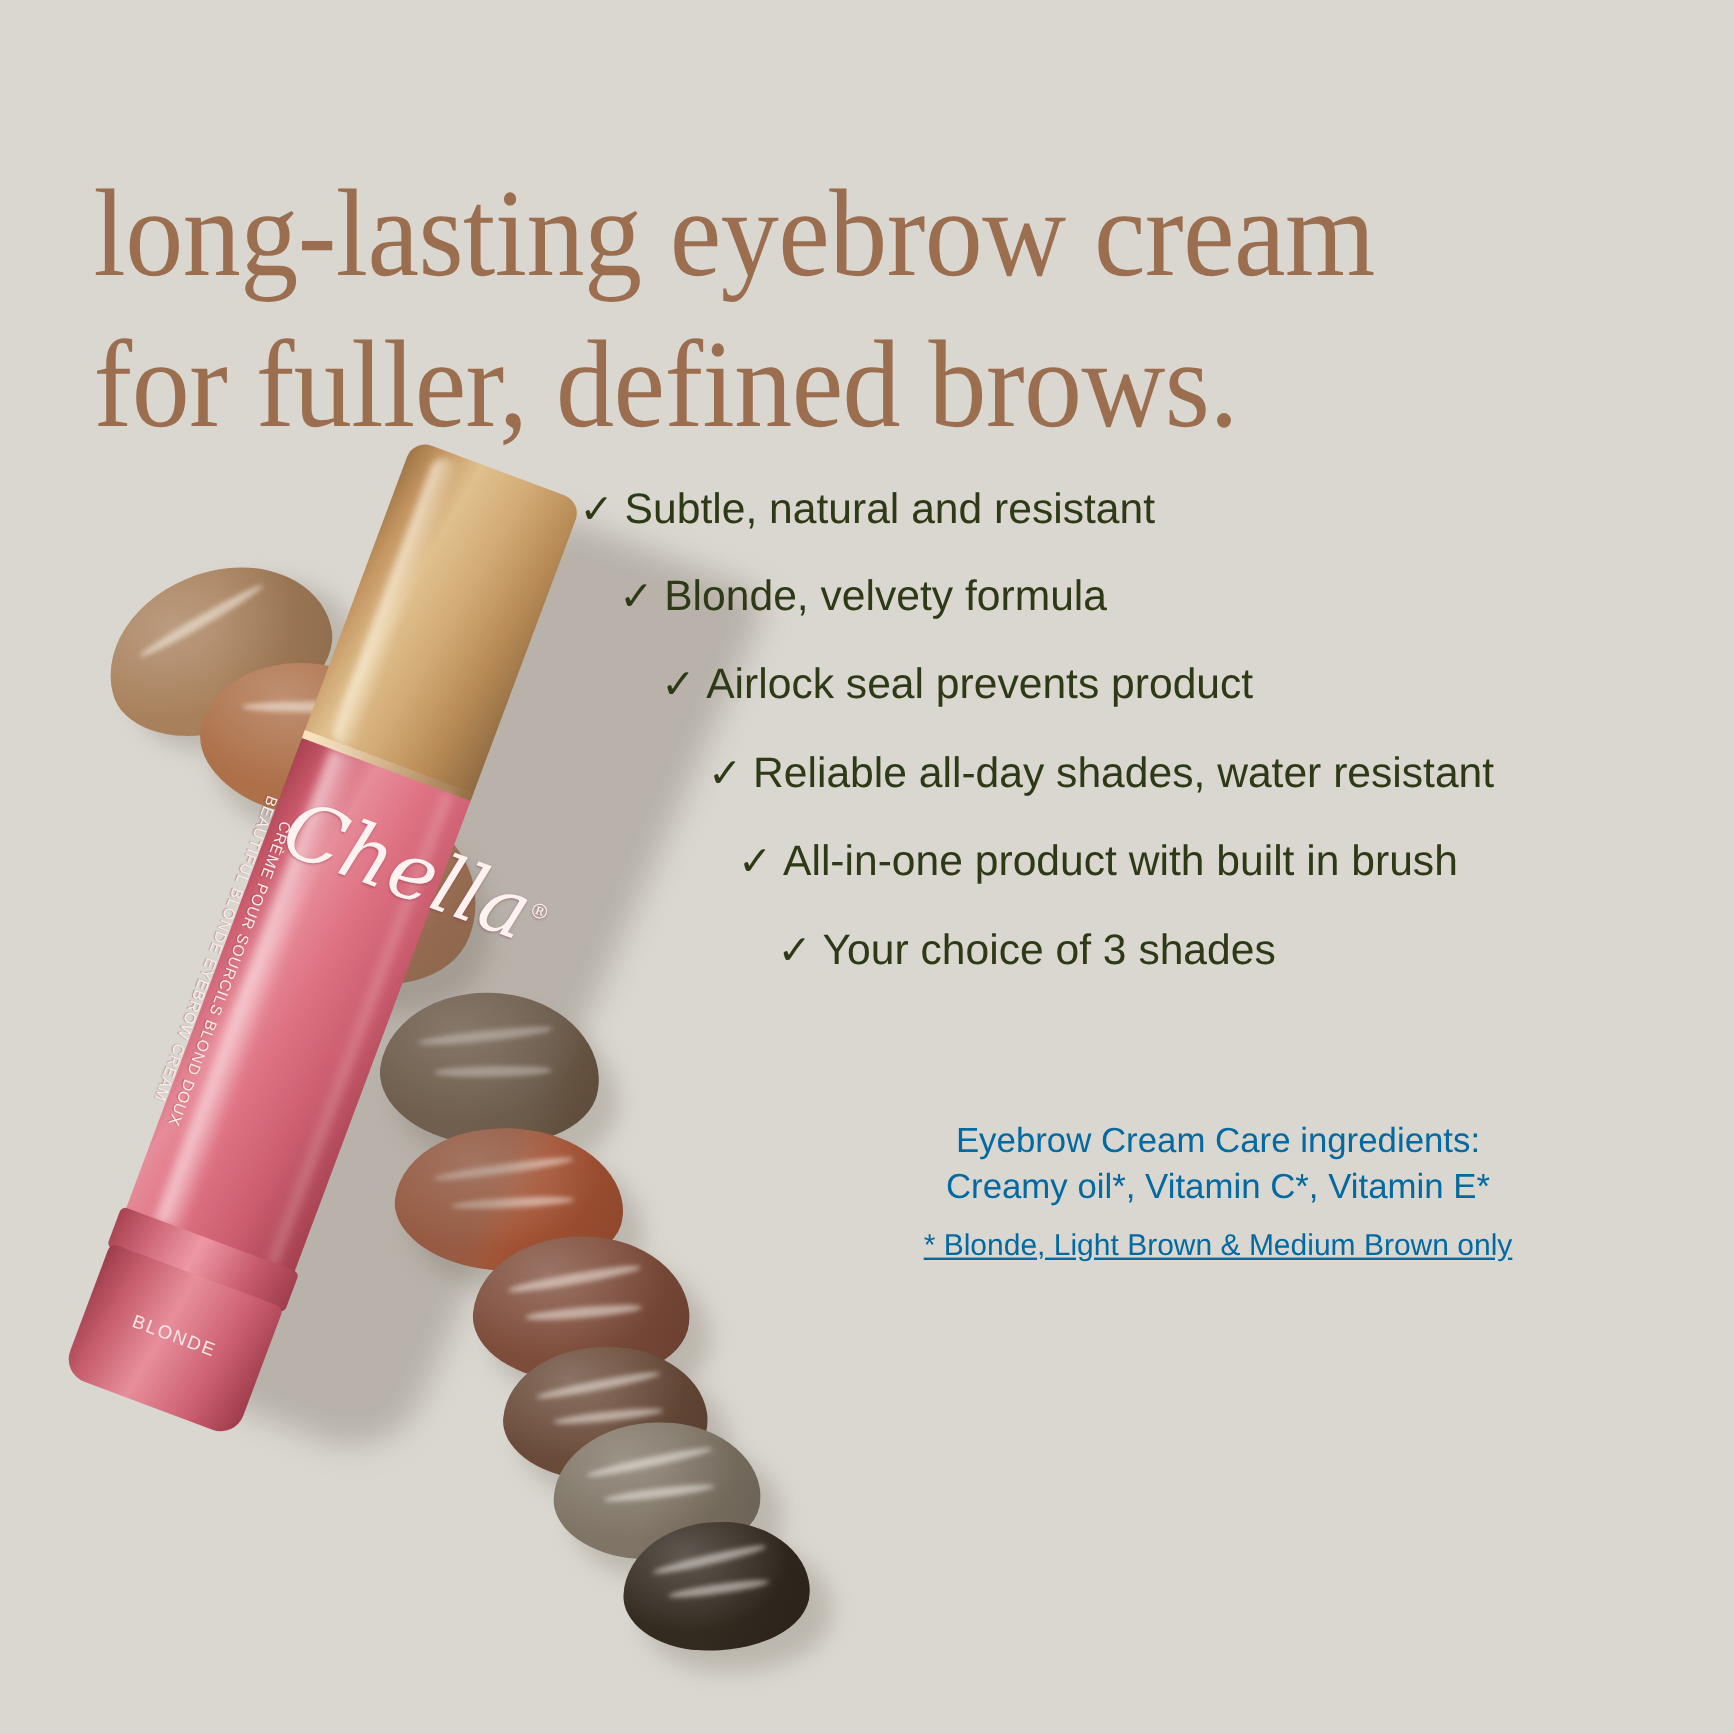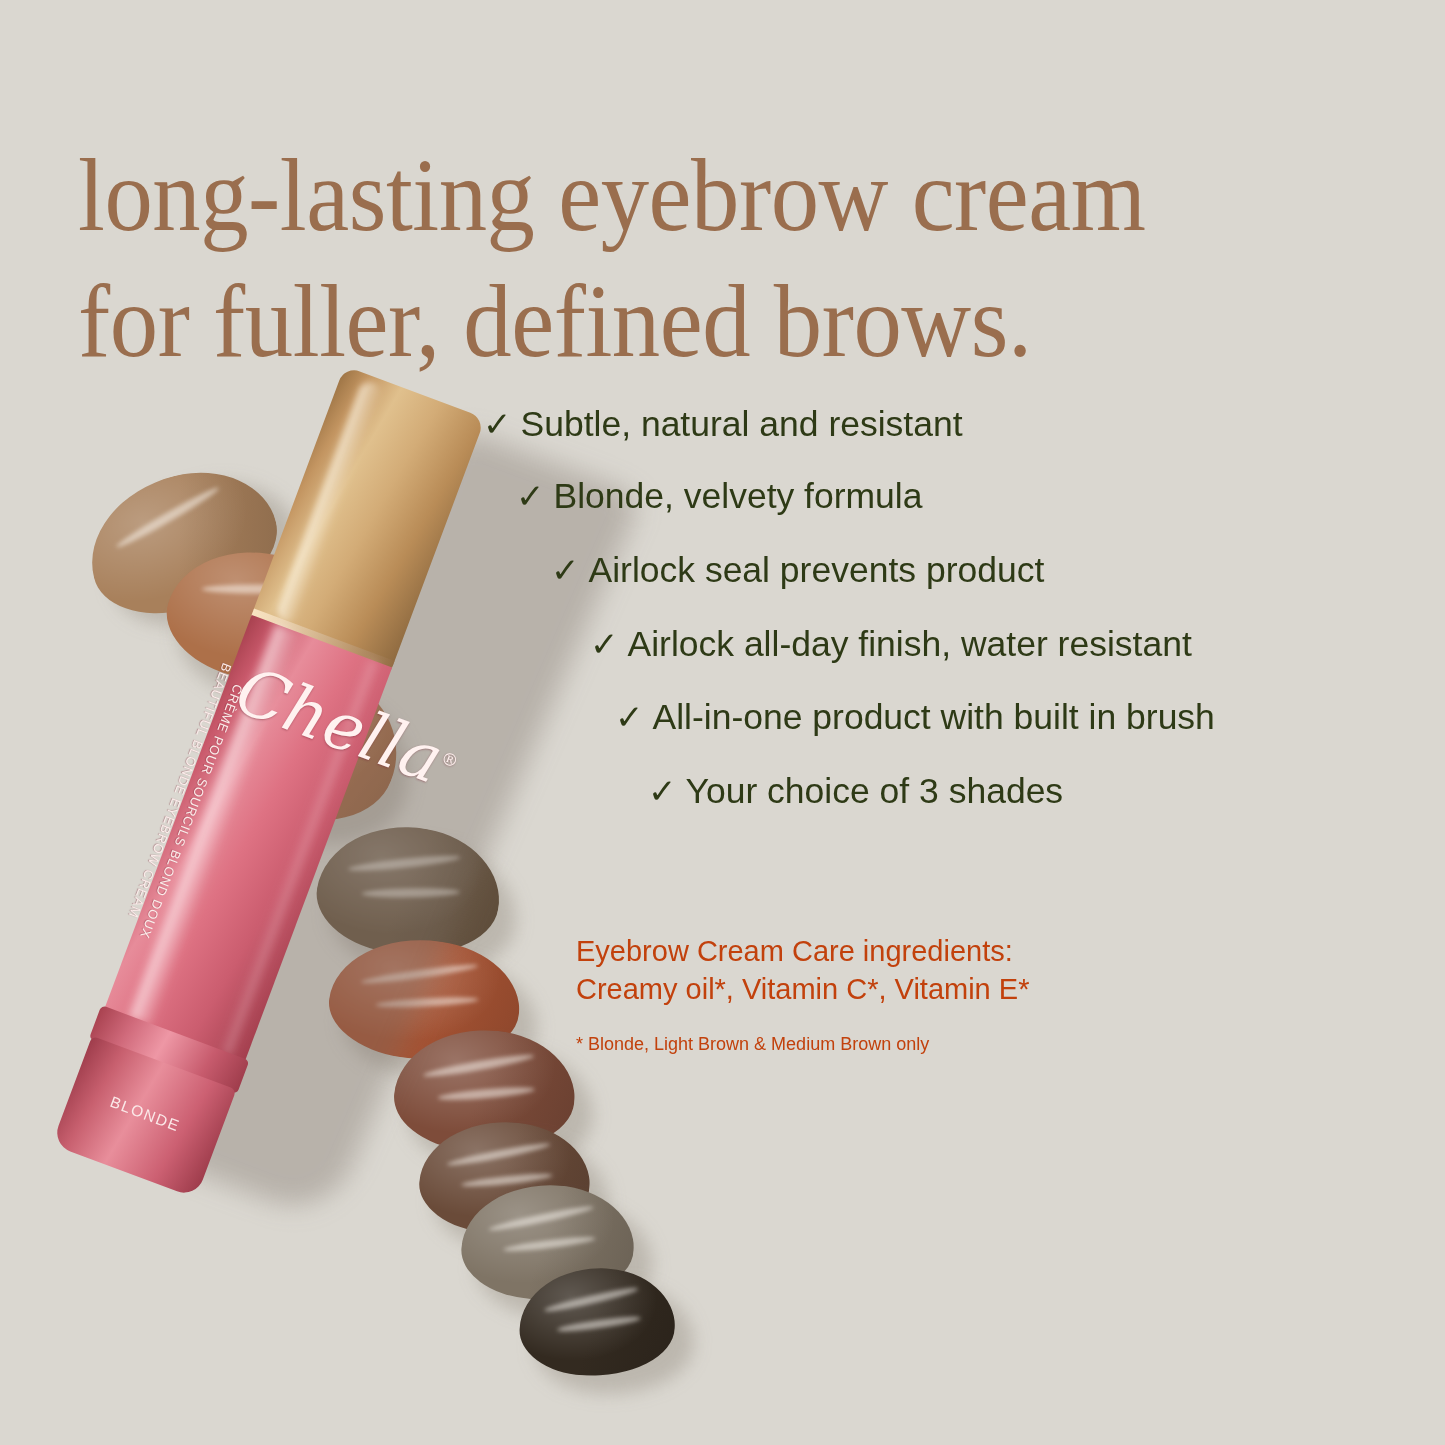--- a/index.html
+++ b/index.html
@@ -52,33 +52,35 @@
   .bullet .check {
     font-size: 34px;
     line-height: 1;
     margin-right: 9px;
     font-weight: 400;
   }
 
   
   .ingredients {
     position: absolute;
-    left: 576px;
+    left: 600px;
     top: 932px;
     width: 830px;
-    color: #c2410c;
+    text-align: center;
+    color: #0369a1;
   }
   .ingredients .ing-line {
     font-size: 29px;
     line-height: 1.32;
   }
   .ingredients .footnote {
-    margin-top: 24px;
-    font-size: 18px;
+    margin-top: 13px;
+    font-size: 25px;
     line-height: 1.3;
+    text-decoration: underline;
   }
 
   
   .swatch {
     position: absolute;
     border-radius: 54% 46% 58% 42% / 60% 52% 48% 40%;
   }
   .swatch .sw-body {
     position: absolute;
     inset: 0;
@@ -326,21 +328,21 @@
       <div class="bullet" style="left: 516px; top: 72px;">
         <span class="check">✓</span>
         <span>Blonde, velvety formula</span>
       </div>
       <div class="bullet" style="left: 551px; top: 146px;">
         <span class="check">✓</span>
         <span>Airlock seal prevents product</span>
       </div>
       <div class="bullet" style="left: 590px; top: 220px;">
         <span class="check">✓</span>
-        <span>Airlock all-day finish, water resistant</span>
+        <span>Reliable all-day shades, water resistant</span>
       </div>
       <div class="bullet" style="left: 615px; top: 293px;">
         <span class="check">✓</span>
         <span>All-in-one product with built in brush</span>
       </div>
       <div class="bullet" style="left: 648px; top: 367px;">
         <span class="check">✓</span>
         <span>Your choice of 3 shades</span>
       </div>
     </div>

